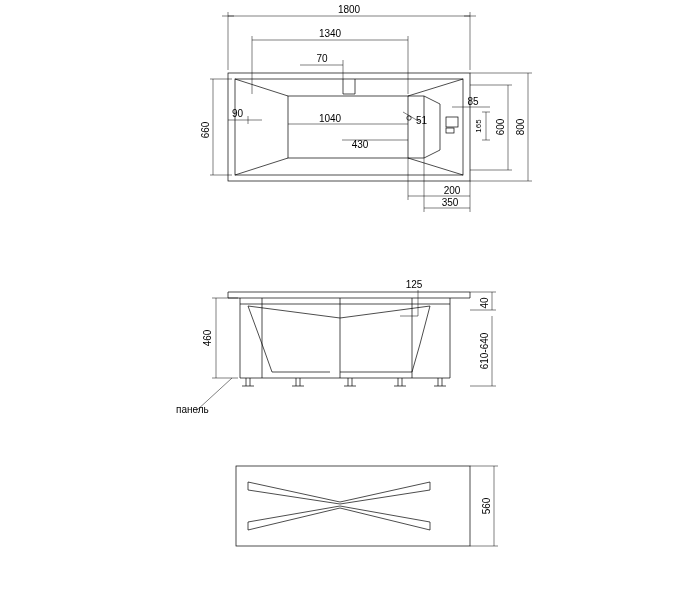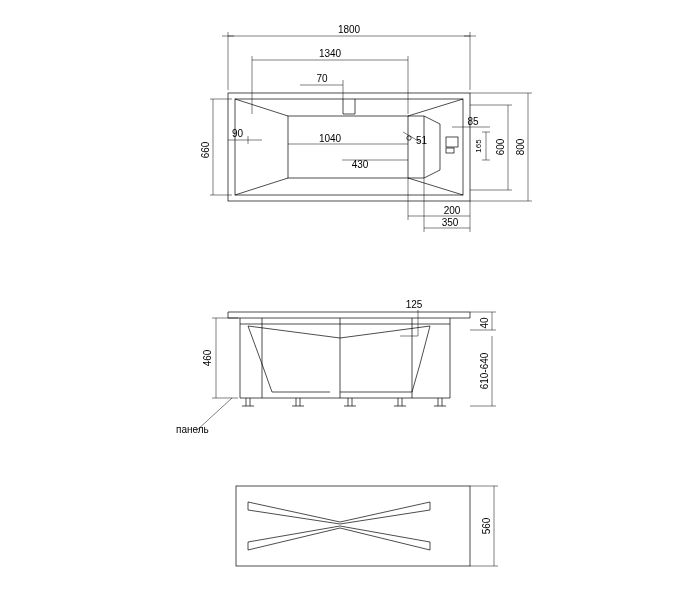--- a/index.html
+++ b/index.html
@@ -10,21 +10,20 @@
   body {
     width: 675px;
     height: 600px;
     font-family: "Liberation Sans", sans-serif;
     overflow: hidden;
   }
   #stage {
     position: relative;
     width: 675px;
     height: 464px;
-    margin-top: 20px;
   }
   svg#drawing {
     position: absolute;
     left: 0;
     top: 0;
     width: 675px;
     height: 600px;
   }
   .ln {
     stroke: #000000;

